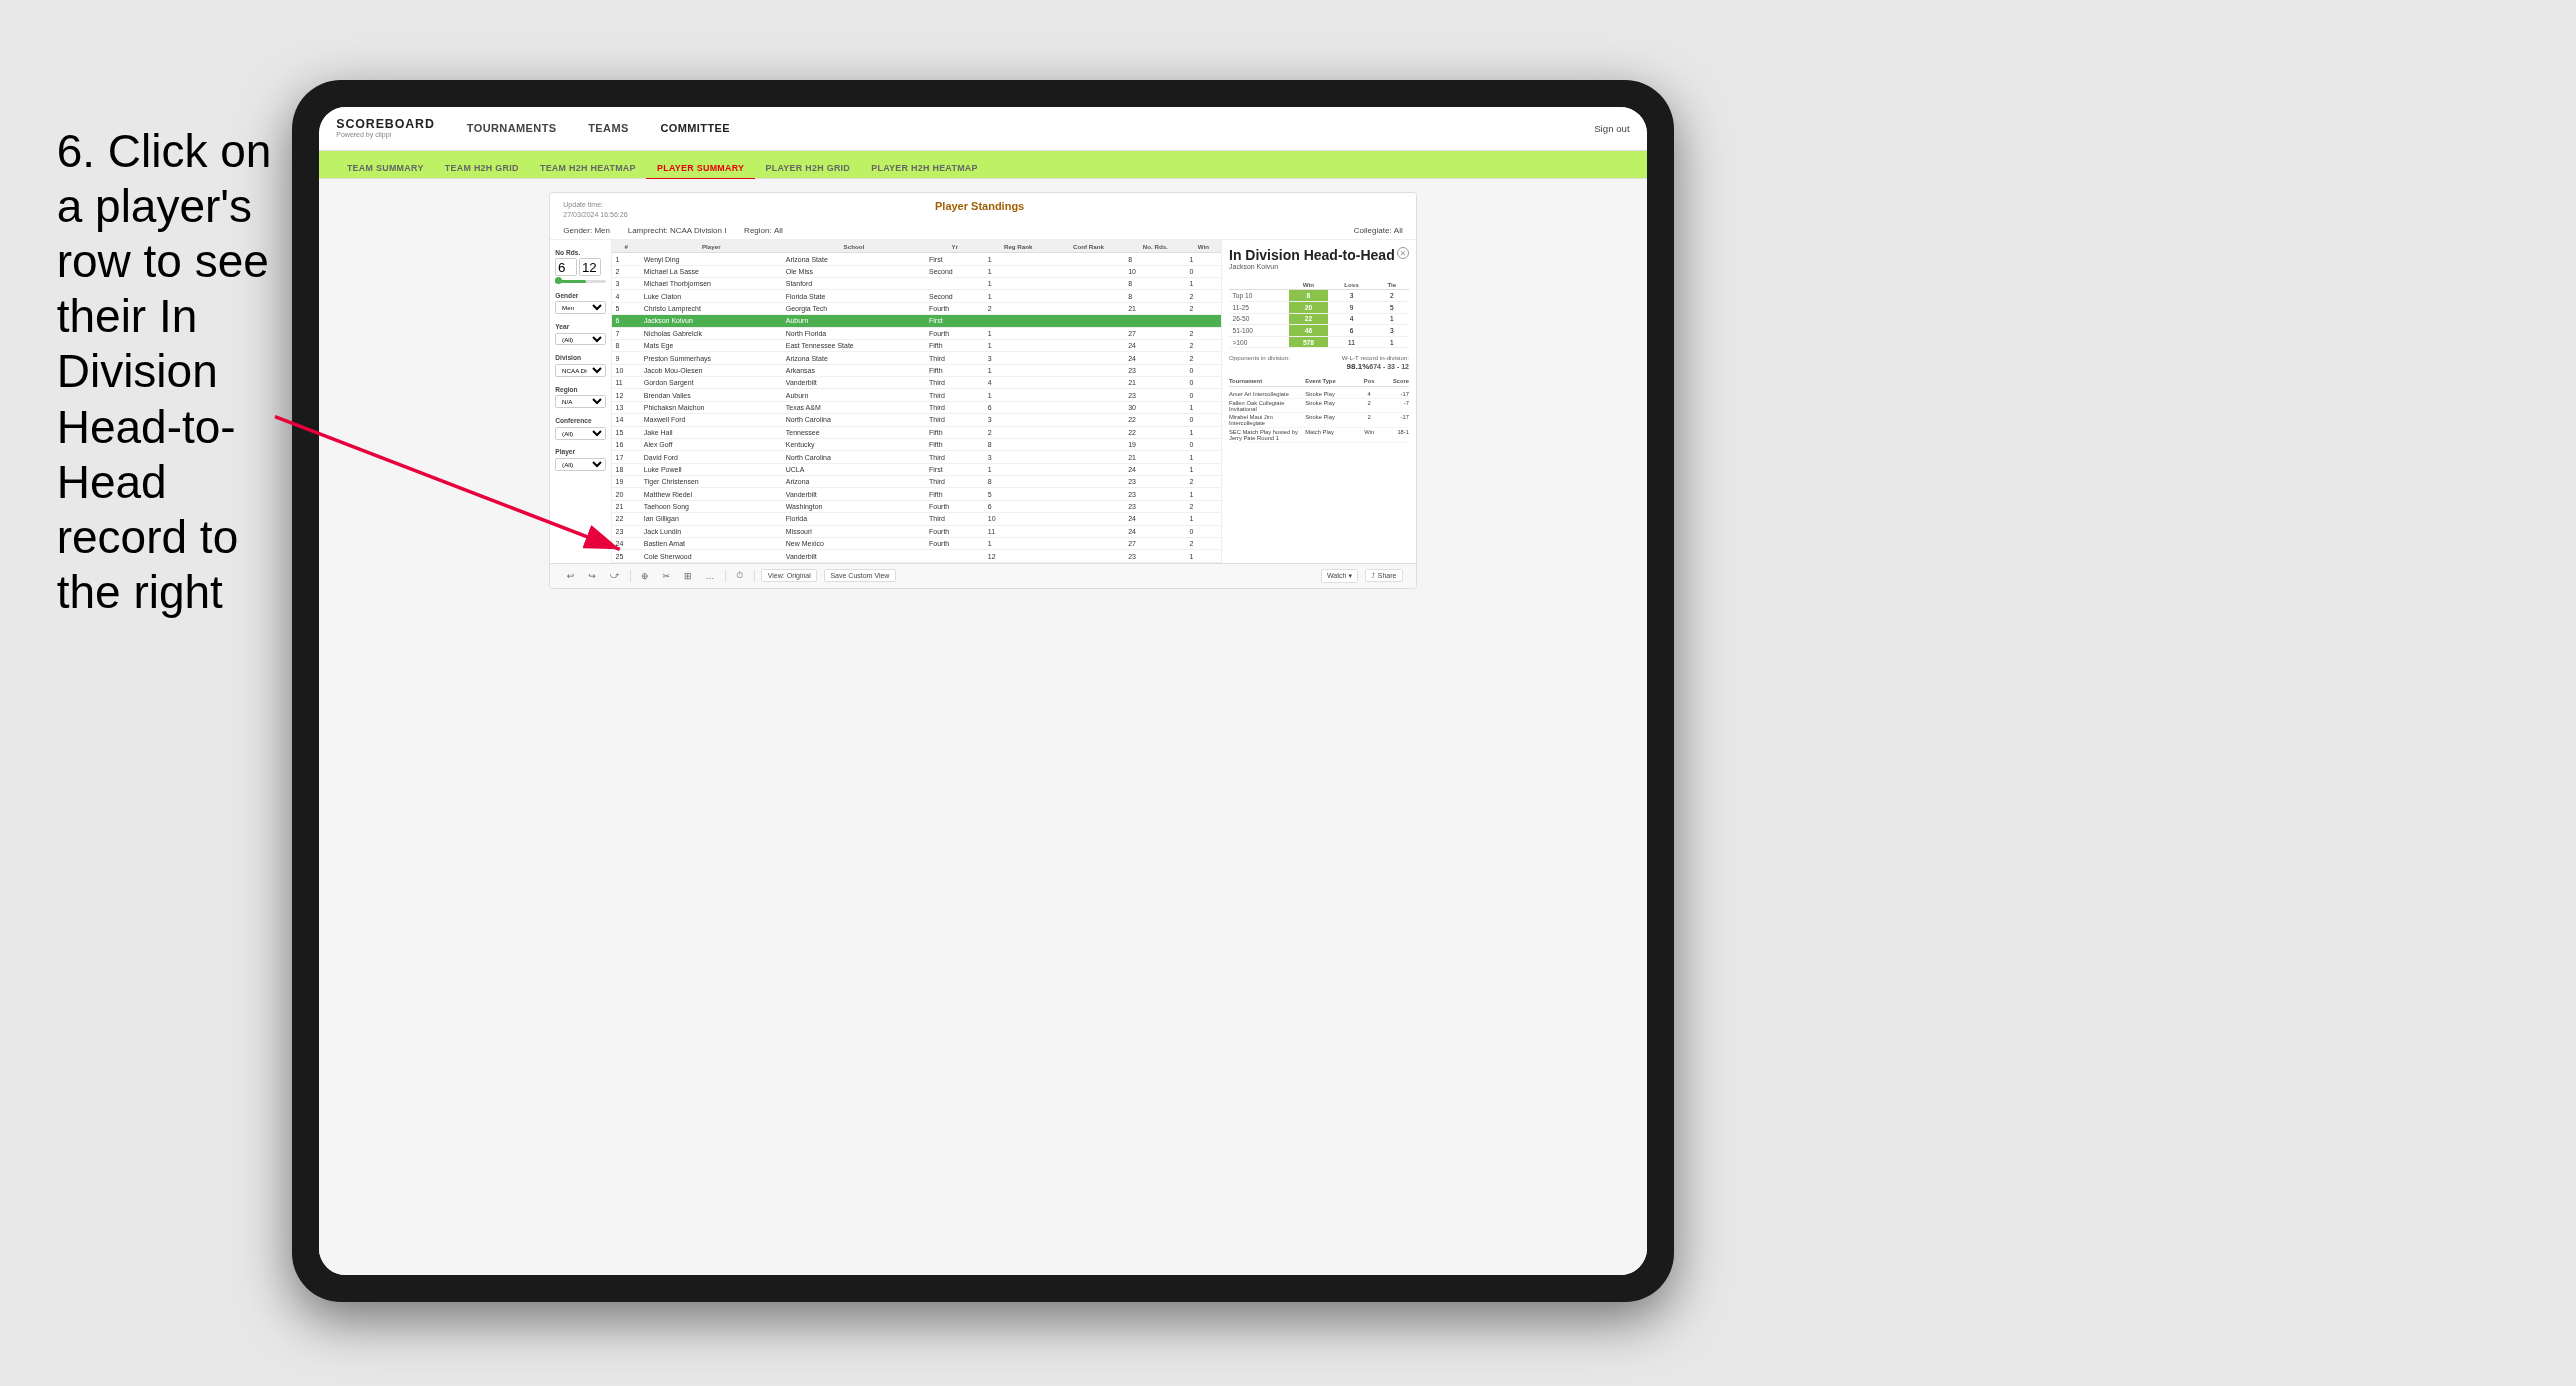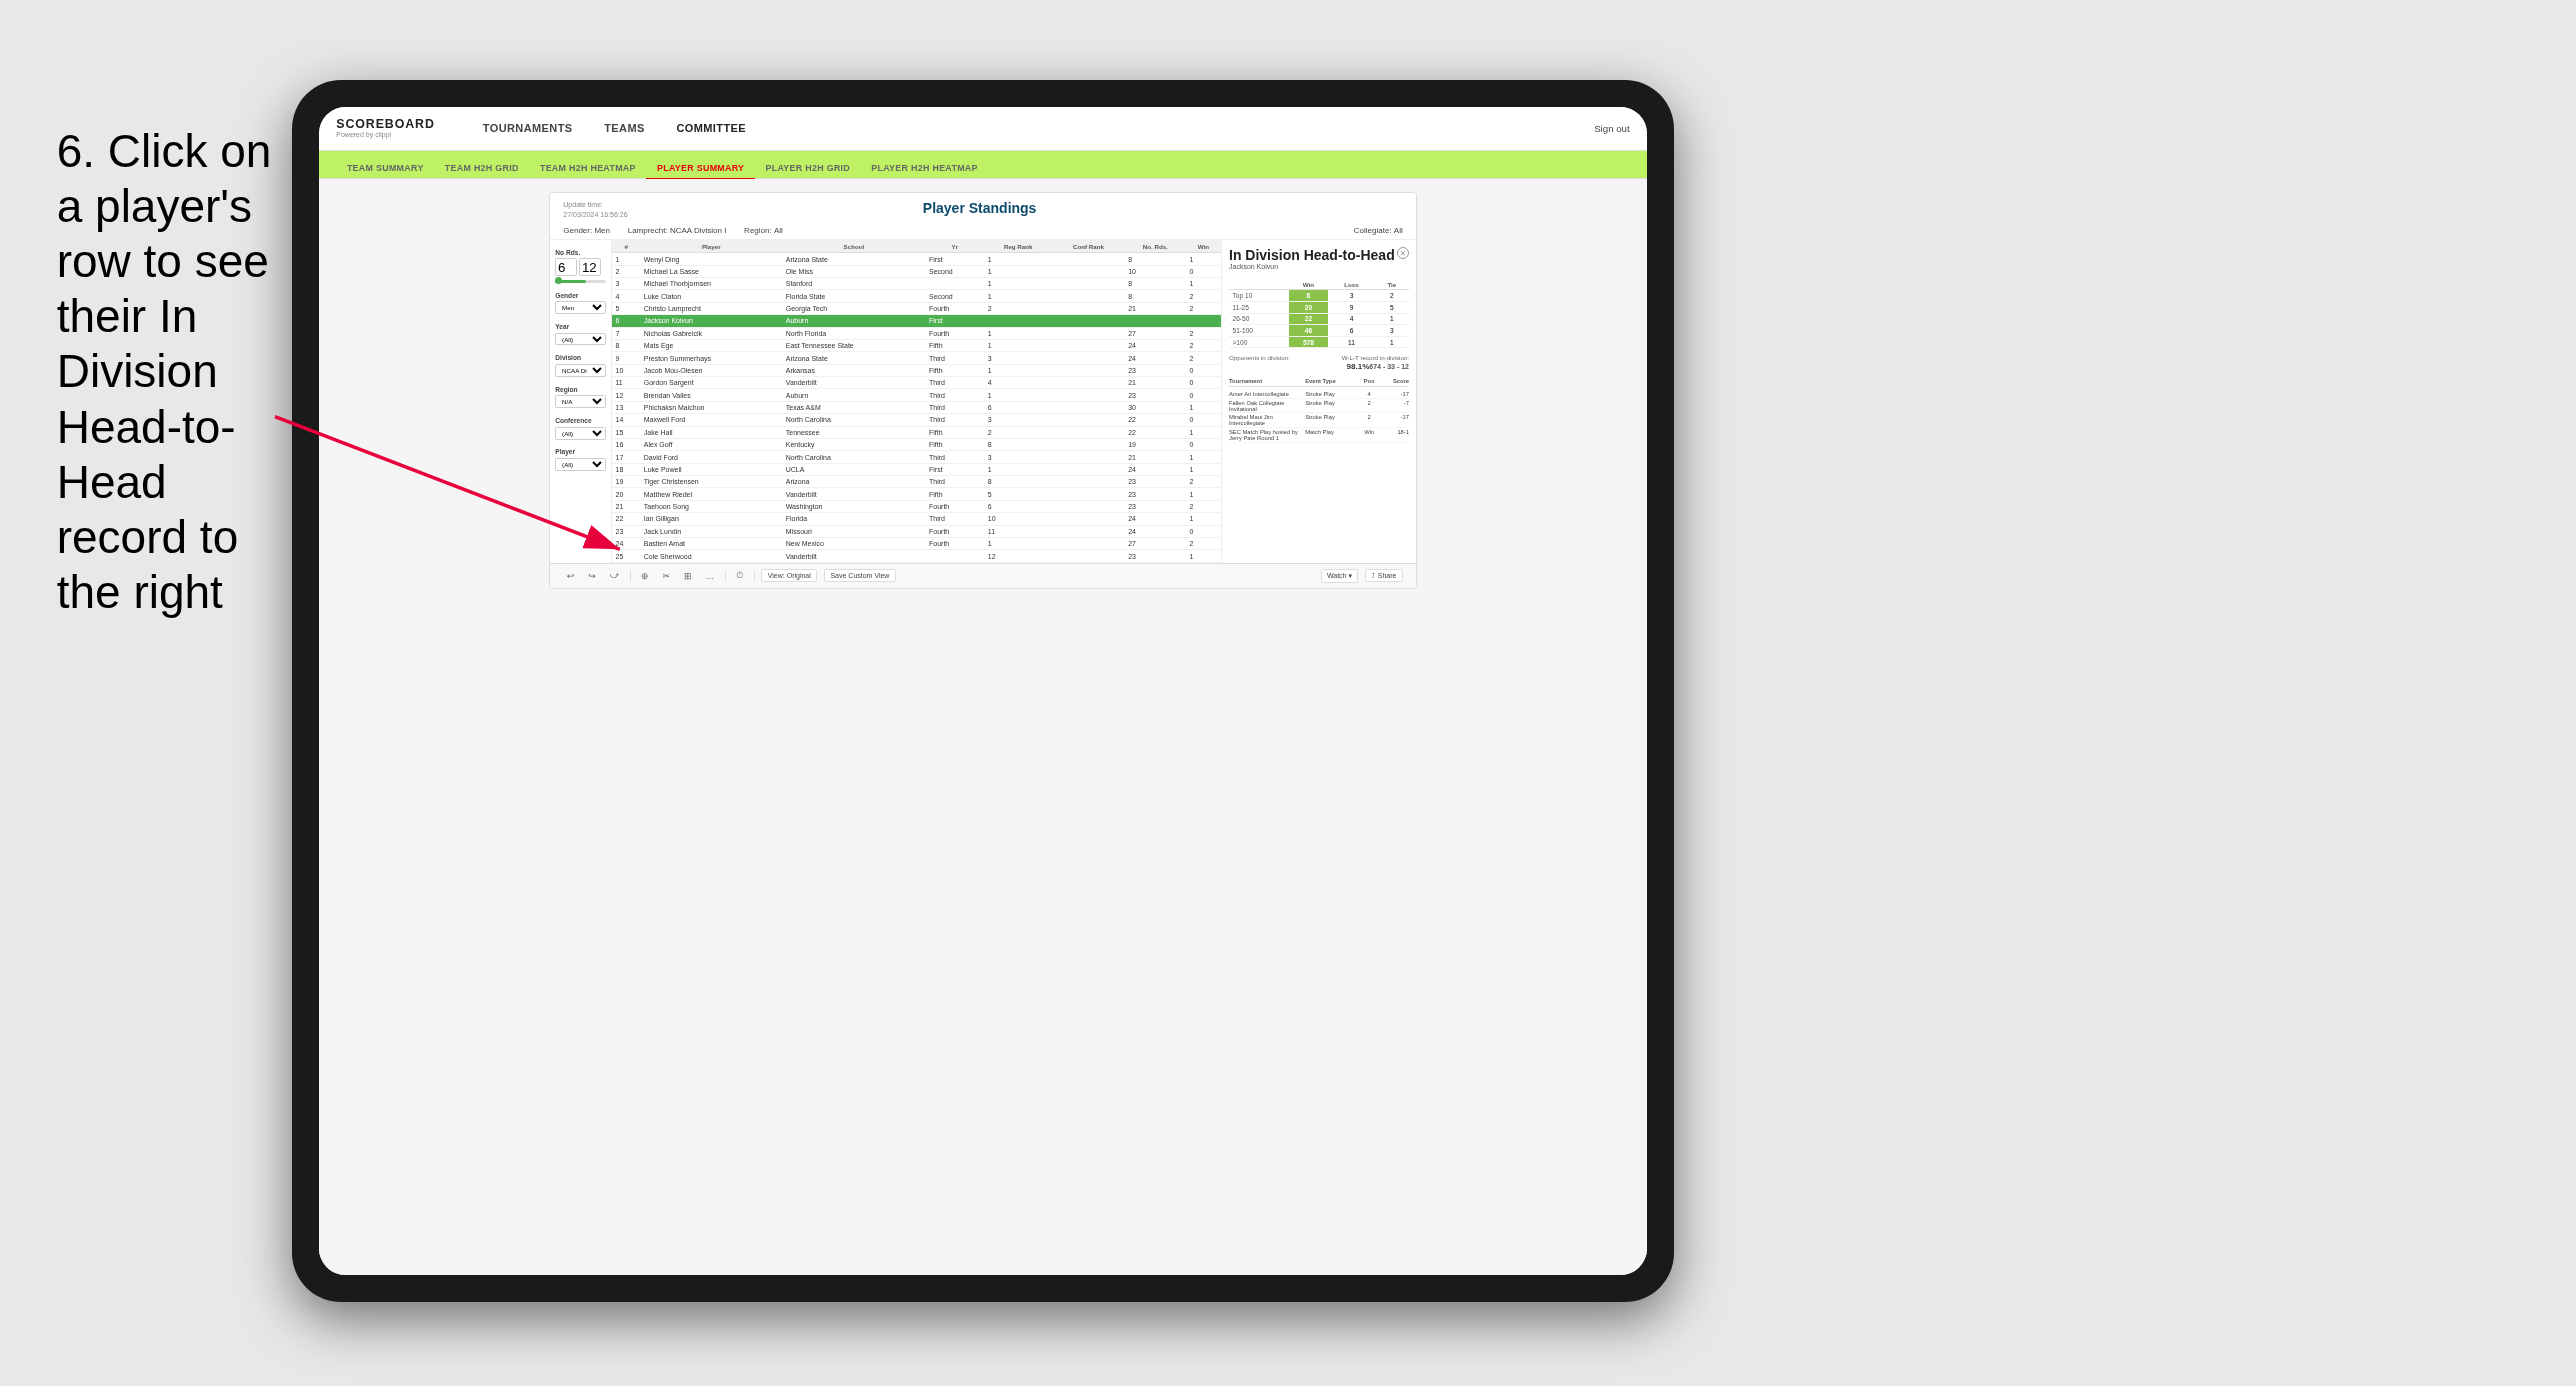--- a/index.html
+++ b/index.html
@@ -49,21 +49,21 @@
       flex-direction: column;
     }
 
     
     .top-nav {
       background: #fff;
       border-bottom: 0.9px solid #ddd;
       padding: 7px 17.7px;
       display: flex;
       align-items: center;
-      gap: 41px;
+      gap: 25px;
       min-height: 44px;
     }
 
     .logo-area {
       display: flex;
       flex-direction: column;
       line-height: 1;
     }
 
     .logo-scoreboard {
@@ -162,23 +162,23 @@
       align-items: flex-start;
     }
 
     .update-time {
       font-size: 7px;
       color: #888;
       line-height: 1.4;
     }
 
     .panel-title {
-      font-size: 14px;
+      font-size: 11px;
       font-weight: 700;
-      color: #0c4a6e;
+      color: #a16207;
       text-align: center;
       flex: 1;
     }
 
     .filters-row {
       display: flex;
       gap: 17.7px;
       padding: 3.5px 13.3px;
       font-size: 8px;
       color: #444;

